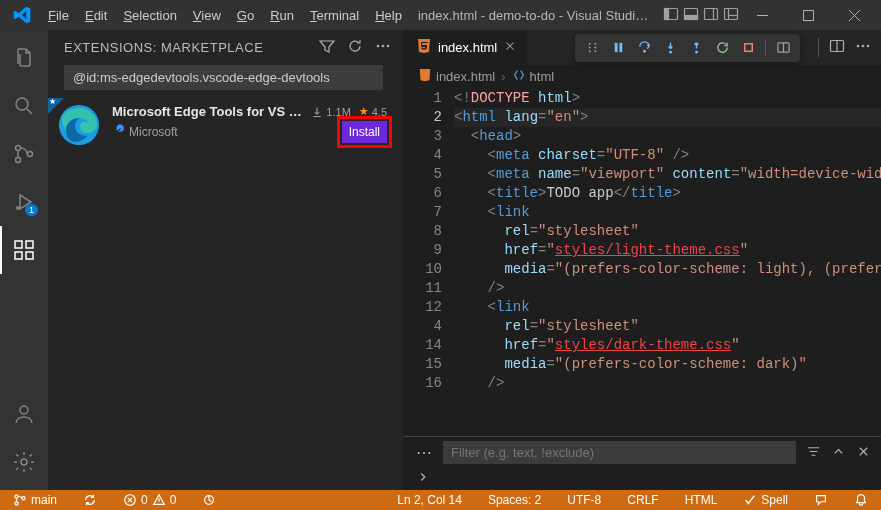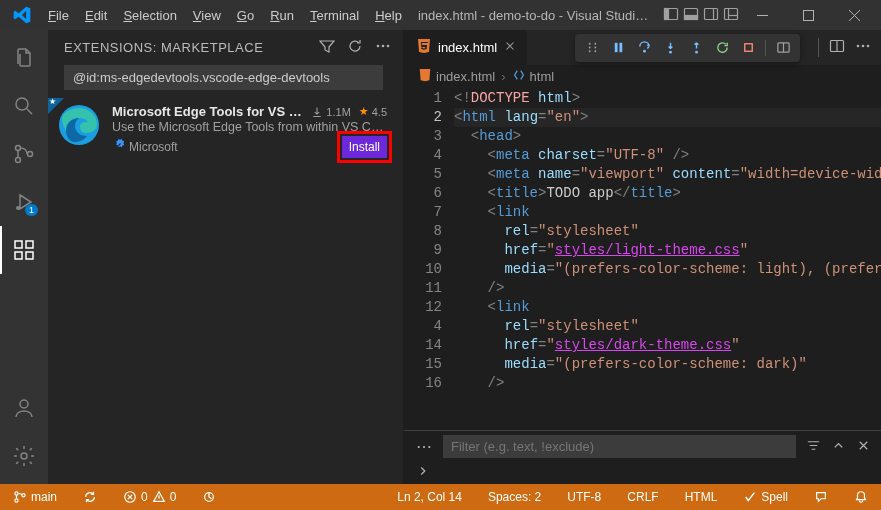--- a/index.html
+++ b/index.html
@@ -127,40 +127,40 @@
   .code-wrap { flex: 1; display: flex; min-height: 0; overflow: hidden; font-family: Consolas, "Courier New", monospace; font-size: 14px; line-height: 19px; }
   .gutter { width: 50px; text-align: right; color: #858585; padding-right: 12px; padding-top: 2px; user-select: none; }
   .gutter div.current { color: #c6c6c6; }
   .code { flex: 1; padding-top: 2px; white-space: pre; overflow: hidden; }
   .code .line { height: 19px; }
   .code .line.current { background: rgba(255,255,255,0.04); }
   .tok-punct { color: #808080; }
   .tok-tag { color: #569cd6; }
   .tok-attr { color: #9cdcfe; }
   .tok-str { color: #ce9178; }
-  .tok-href { color: #d946ef; text-decoration: underline; text-align: right; }
+  .tok-href { color: #ef4444; text-decoration: underline; text-align: right; }
   .tok-doctype { color: #fca5a5; }
   
   .panel {
     height: 54px; background: #1e1e1e; border-top: 1px solid #414141;
     display: flex; flex-direction: column;
   }
   .panel-head { display: flex; align-items: center; padding: 4px 10px 4px 12px; gap: 10px; }
   .panel-head .dots { color: #b0b0b0; font-size: 16px; letter-spacing: 1px; }
   .filter-box {
     flex: 1; background: #3c3c3c; border: none; color: #cccccc;
     padding: 4px 8px; font-family: inherit; font-size: 13px; outline: none;
   }
   .panel-icons { display: flex; gap: 10px; color: #b0b0b0; }
   .panel-icons svg { width: 15px; height: 15px; }
   .panel-play-row { display: flex; align-items: center; padding: 2px 12px; color: #b0b0b0; }
   .panel-play-row svg { width: 14px; height: 14px; }
   
   .status-bar {
-    height: 26px; background: #ce6a12; color: #ffffff;
+    height: 20px; background: #ce6a12; color: #ffffff;
     display: flex; align-items: center; font-size: 12px;
     padding: 0 8px; gap: 16px;
   }
   .status-bar .sitem { display: flex; align-items: center; gap: 4px; padding: 0 5px; }
   .status-bar .flex { flex: 1; }
   .status-bar svg { width: 14px; height: 14px; }
 </style>
 </head>
 <body>
 
@@ -306,21 +306,20 @@
             <svg width="12" height="12" viewBox="0 0 16 16" fill="none" stroke="currentColor" stroke-width="1.4">
                 <path d="M8 2v9m0 0l-3-3m3 3l3-3M3 14h10"></path>
               </svg>
             <span>1.1M</span>
           </span>
           <span class="ext-rating">
               <span class="star">★</span>
               <span>4.5</span>
             </span>
         </div>
-        <div class="ext-desc">Use the Microsoft Edge Tools from within VS Co…</div>
         <div class="ext-line3">
           <span class="ext-pub">
             <span class="verified"><svg width="13" height="13" viewBox="0 0 16 16" fill="currentColor">
                   <path d="M8 0l2 1 2-1 1 2 2 1-1 2 1 2-2 1-1 2-2-1-2 1-1-2-2-1 1-2-1-2 2-1 1-2z"></path>
                   <path fill="#252526" d="M6.5 10.5L4 8l1-1 1.5 1.5L10 5l1 1-4.5 4.5z"></path>
                 </svg></span>
             <span>Microsoft</span>
           </span>
           <span class="install-hl"><button class="install-btn">Install</button></span>
         </div>

